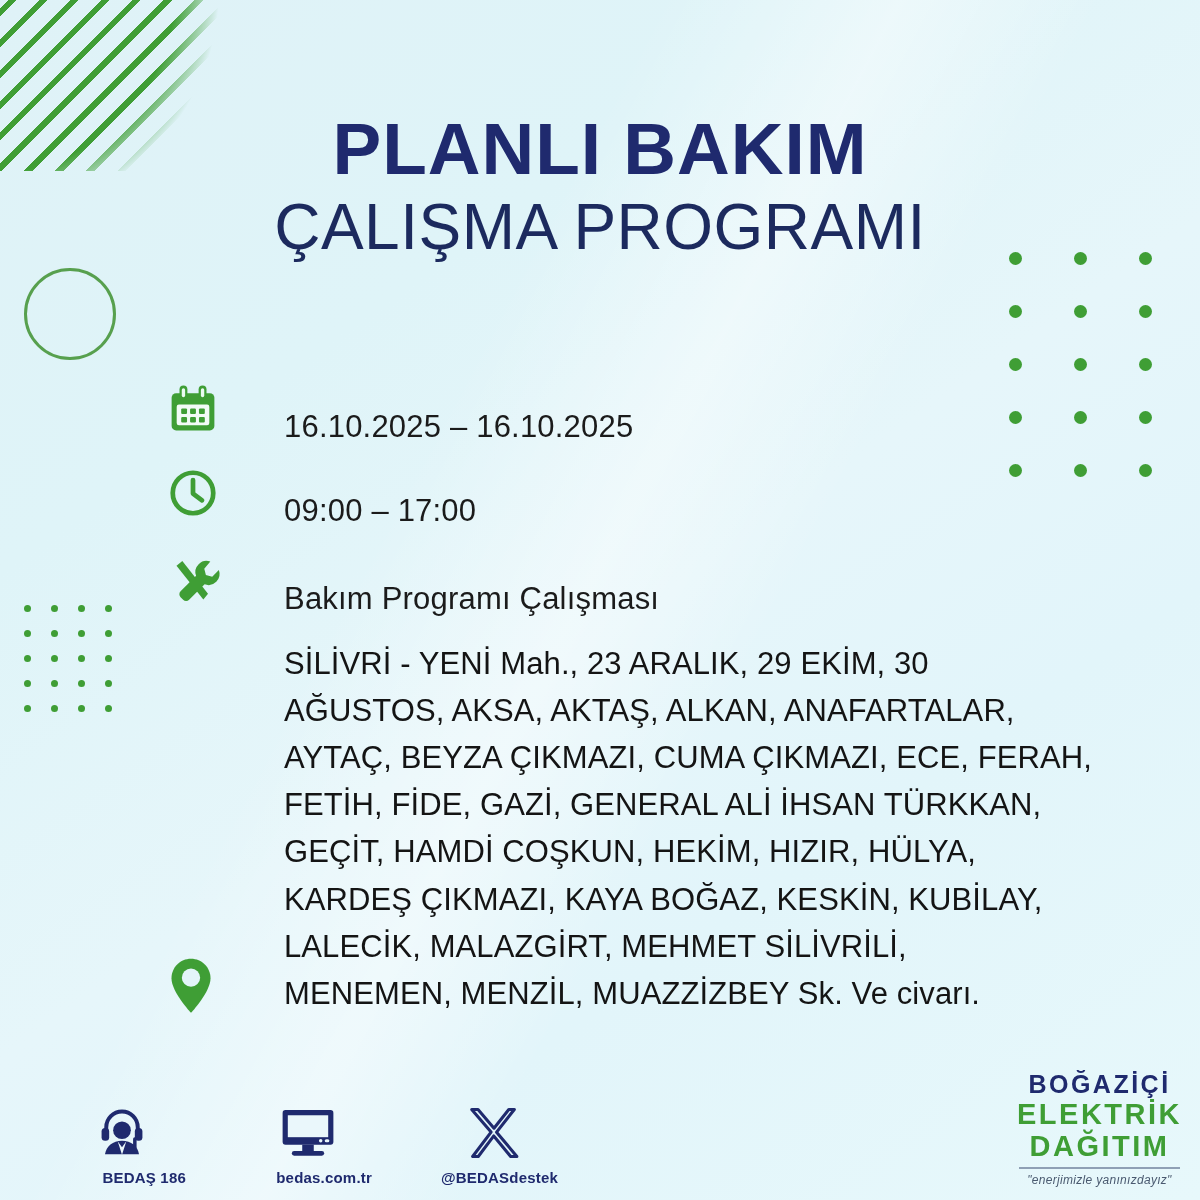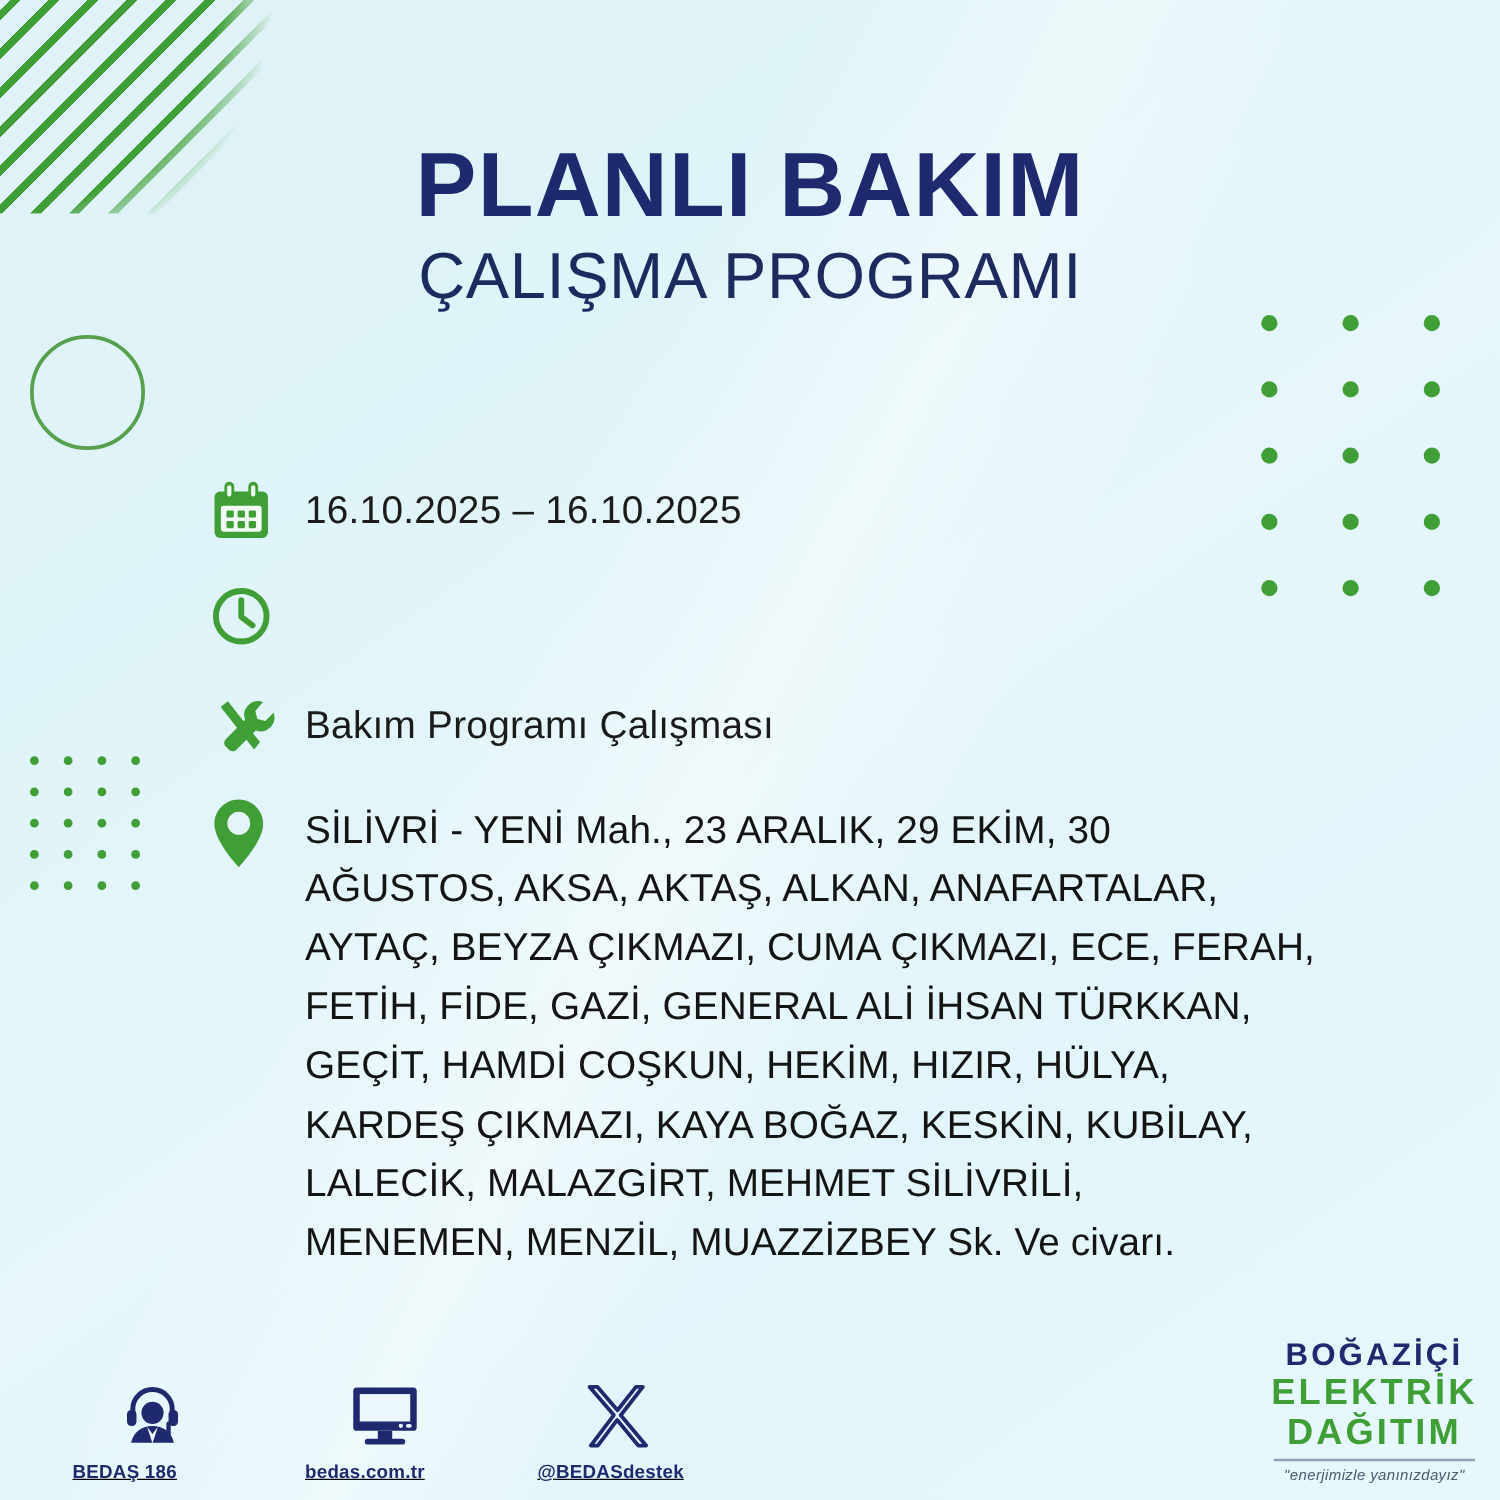--- a/index.html
+++ b/index.html
@@ -75,27 +75,27 @@
   }
   #dots-left span { width:7px; height:7px; }
 
   
   .header { position:absolute; left:0; right:0; top:112px; text-align:center; }
   .title-main {
     font-size:73px; font-weight:bold; letter-spacing:1px;
     color:#1f2a6e; line-height:1.02;
   }
   .title-sub {
-    font-size:52px; font-weight:normal; letter-spacing:.5px;
+    font-size:64px; font-weight:normal; letter-spacing:.5px;
     color:#1c2a5e; line-height:1.05; margin-top:8px;
   }
 
   
   .rows { position:absolute; left:166px; top:380px; right:40px; }
-  .row { display:flex; align-items:flex-start; margin-bottom:26px; }
+  .row { display:flex; align-items:flex-end; margin-bottom:26px;gap:40px; }
   .row .ico {
     flex:0 0 78px; height:62px;
     display:flex; align-items:flex-start; justify-content:flex-start;
     padding-top:2px;
   }
   .row .txt {
     font-size:31px; color:#1b1b1b; line-height:1.0;
     padding-top:12px; letter-spacing:.2px;
   }
   #row-date  { margin-bottom:22px; }
@@ -106,21 +106,21 @@
     font-size:31px; color:#141414; line-height:1.52;
     padding-top:4px; max-width:940px; letter-spacing:.1px;
   }
   #loc-text div { white-space:nowrap; }
 
   
   .footer {
     position:absolute; left:58px; bottom:14px;
     display:flex; align-items:flex-end; gap:58px;
   }
-  .f-item { width:128px; text-align:left;text-decoration:underline; }
+  .f-item { width:128px; text-align:right; }
   .f-ico  { height:62px; display:flex; align-items:flex-end; justify-content:center; }
   .f-lbl  { margin-top:9px; font-size:15px; font-weight:bold; color:#1f2a6e; letter-spacing:.2px; }
 
   
   .brand {
     position:absolute; right:18px; bottom:14px;
     text-align:center; line-height:1;margin-left:24px;
   }
   .brand .b1 { font-size:25px; font-weight:bold; color:#1f2a6e; letter-spacing:2.5px; }
   .brand .b2,
@@ -206,20 +206,21 @@
       <div class="txt">16.10.2025 – 16.10.2025</div>
     </div>
 
     <div class="row" id="row-time">
       <div class="ico">
         <svg width="54" height="54" viewBox="0 0 48 48" aria-hidden="true">
           <circle cx="24" cy="24" r="18" fill="none" stroke="#3f9e35" stroke-width="4.2"></circle>
           <path d="M24 12.5 V24.5 L32 30.5" fill="none" stroke="#3f9e35" stroke-width="4.2" stroke-linecap="round" stroke-linejoin="round"></path>
         </svg>
       </div>
+      <div class="txt">09:00 – 17:00</div>
     </div>
 
     <div class="row" id="row-work">
       <div class="ico">
         <svg width="56" height="56" viewBox="0 0 48 48" aria-hidden="true">
 
           <path d="M9 10 L14 6 L36 34 L32 39 Z" fill="#3f9e35"></path>
 
           <path d="M38 6.5 a9.5 9.5 0 0 0 -12.2 12.2 L12.5 32 a3.6 3.6 0 0 0 0 5.1 l2.2 2.2
                    a3.6 3.6 0 0 0 5.1 0 L33.1 26 A9.5 9.5 0 0 0 45.3 13.8 L39.6 19.5

